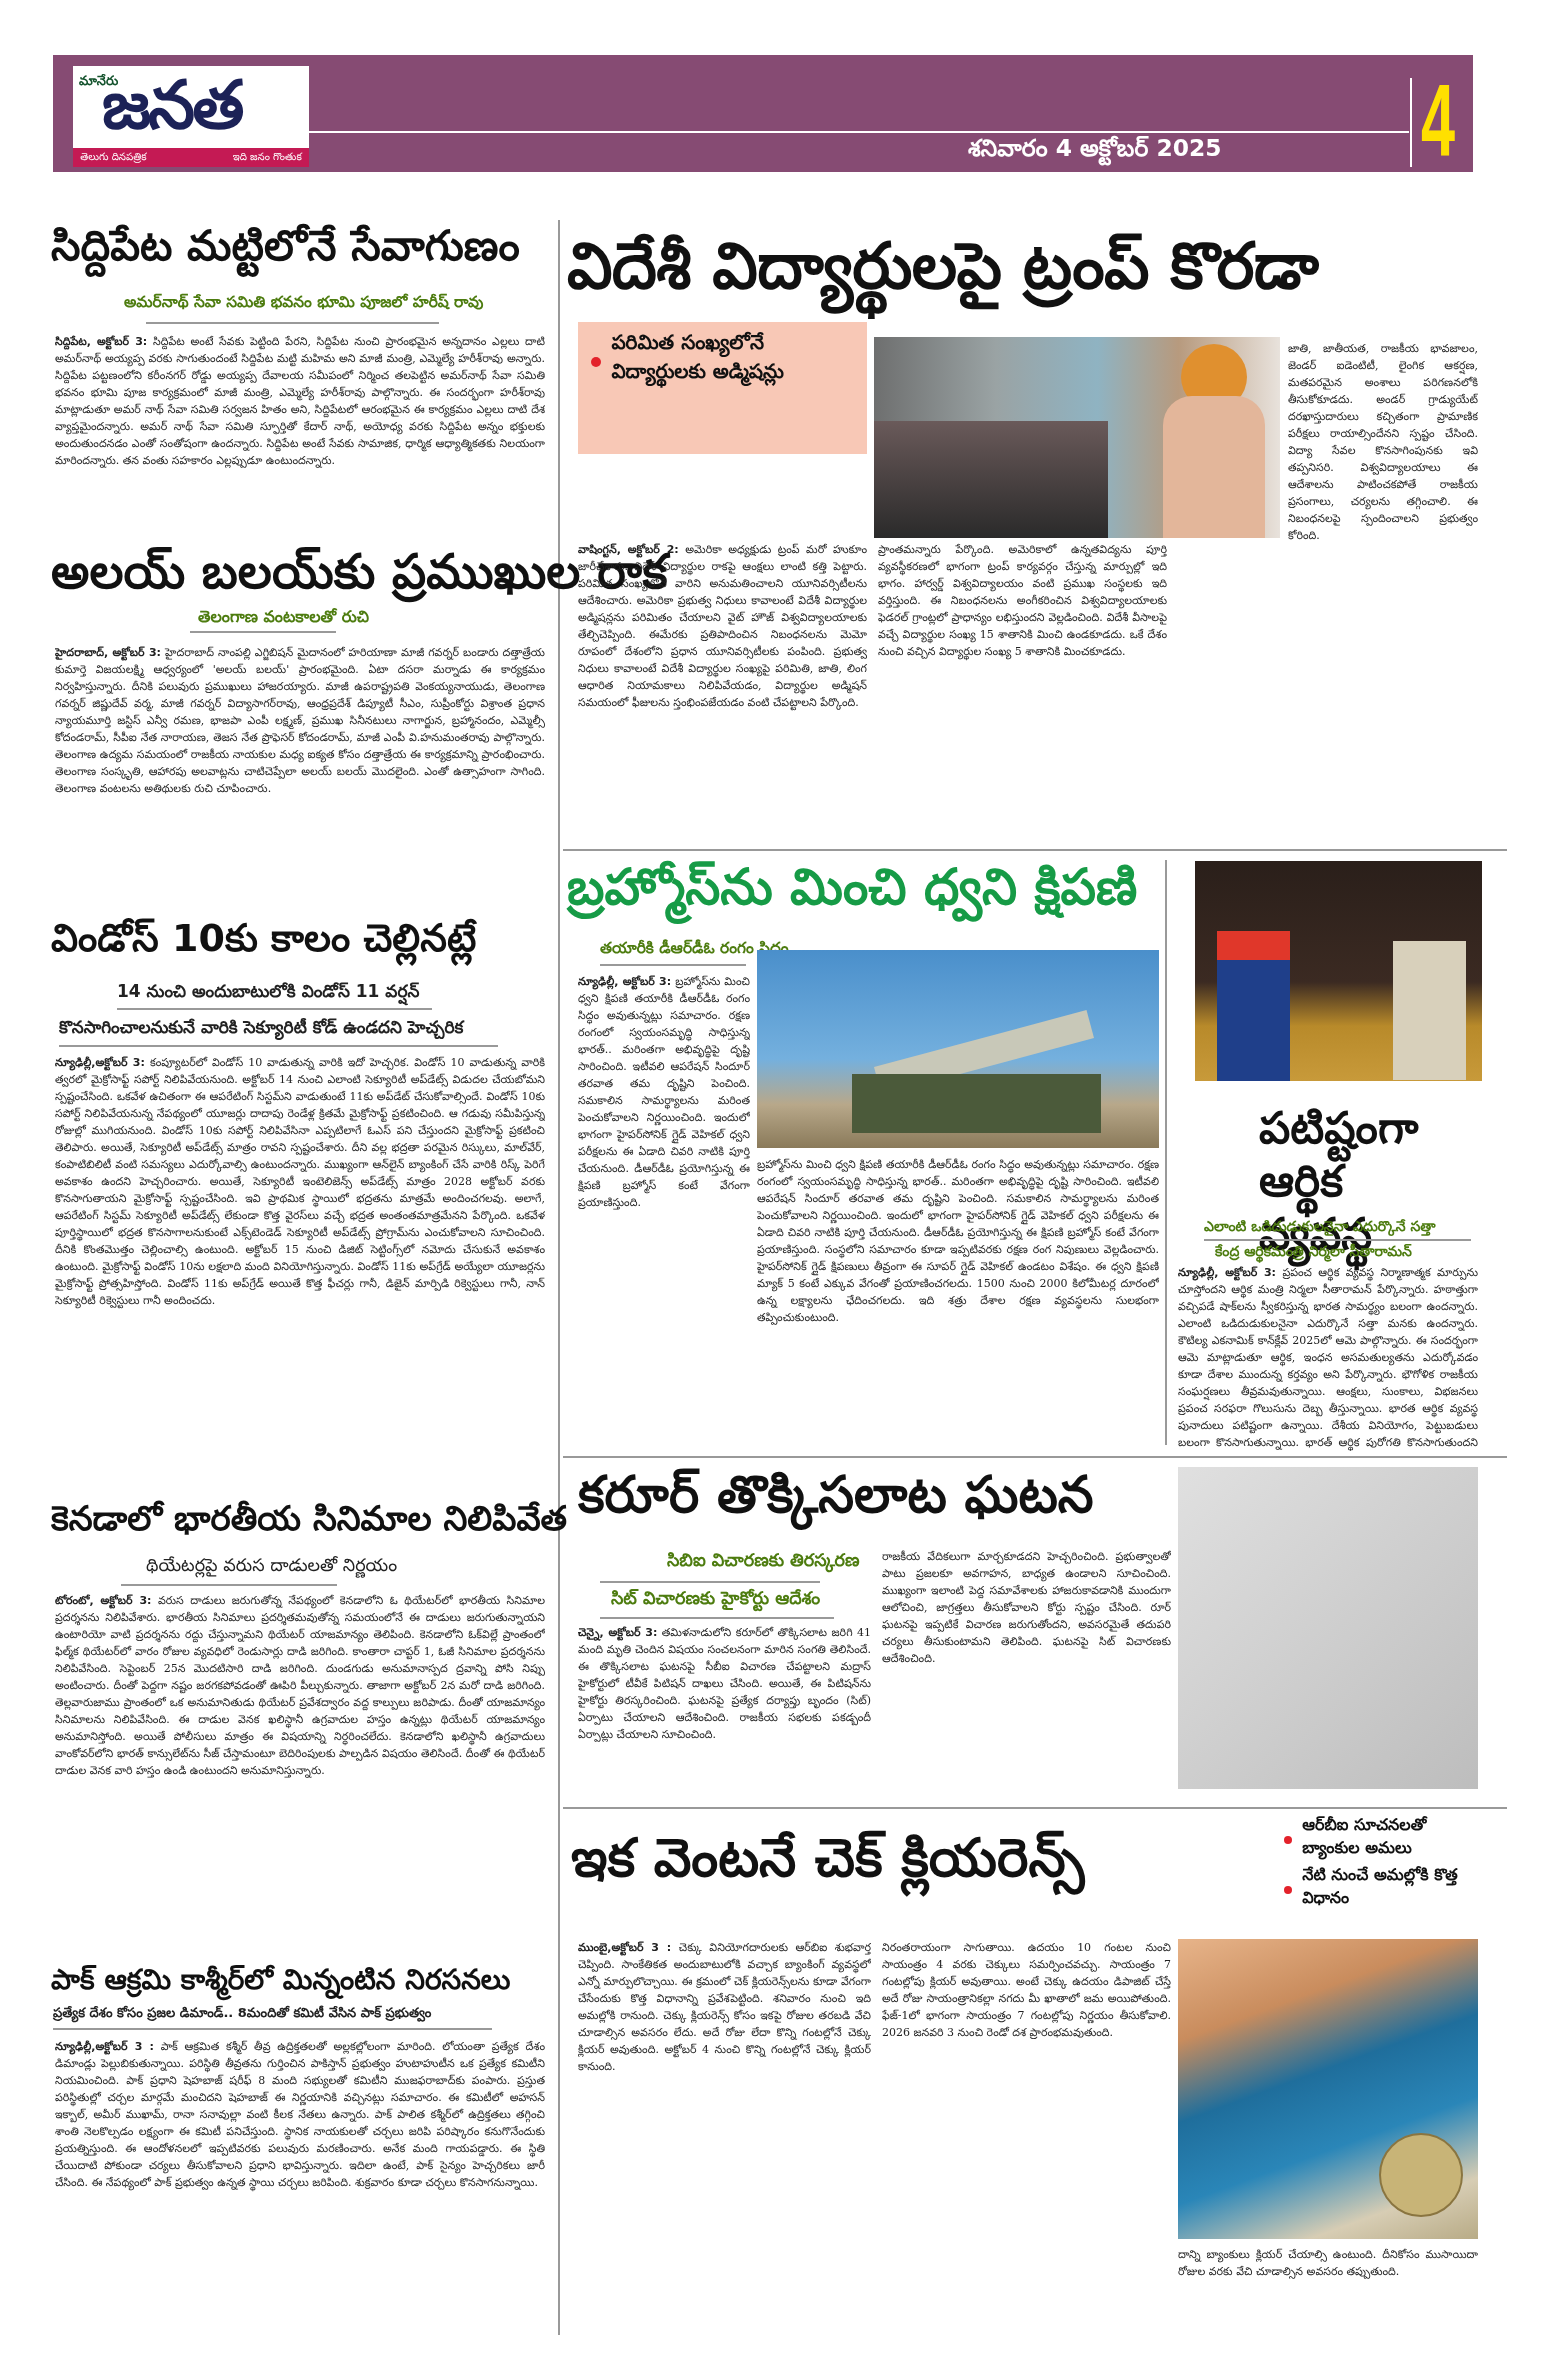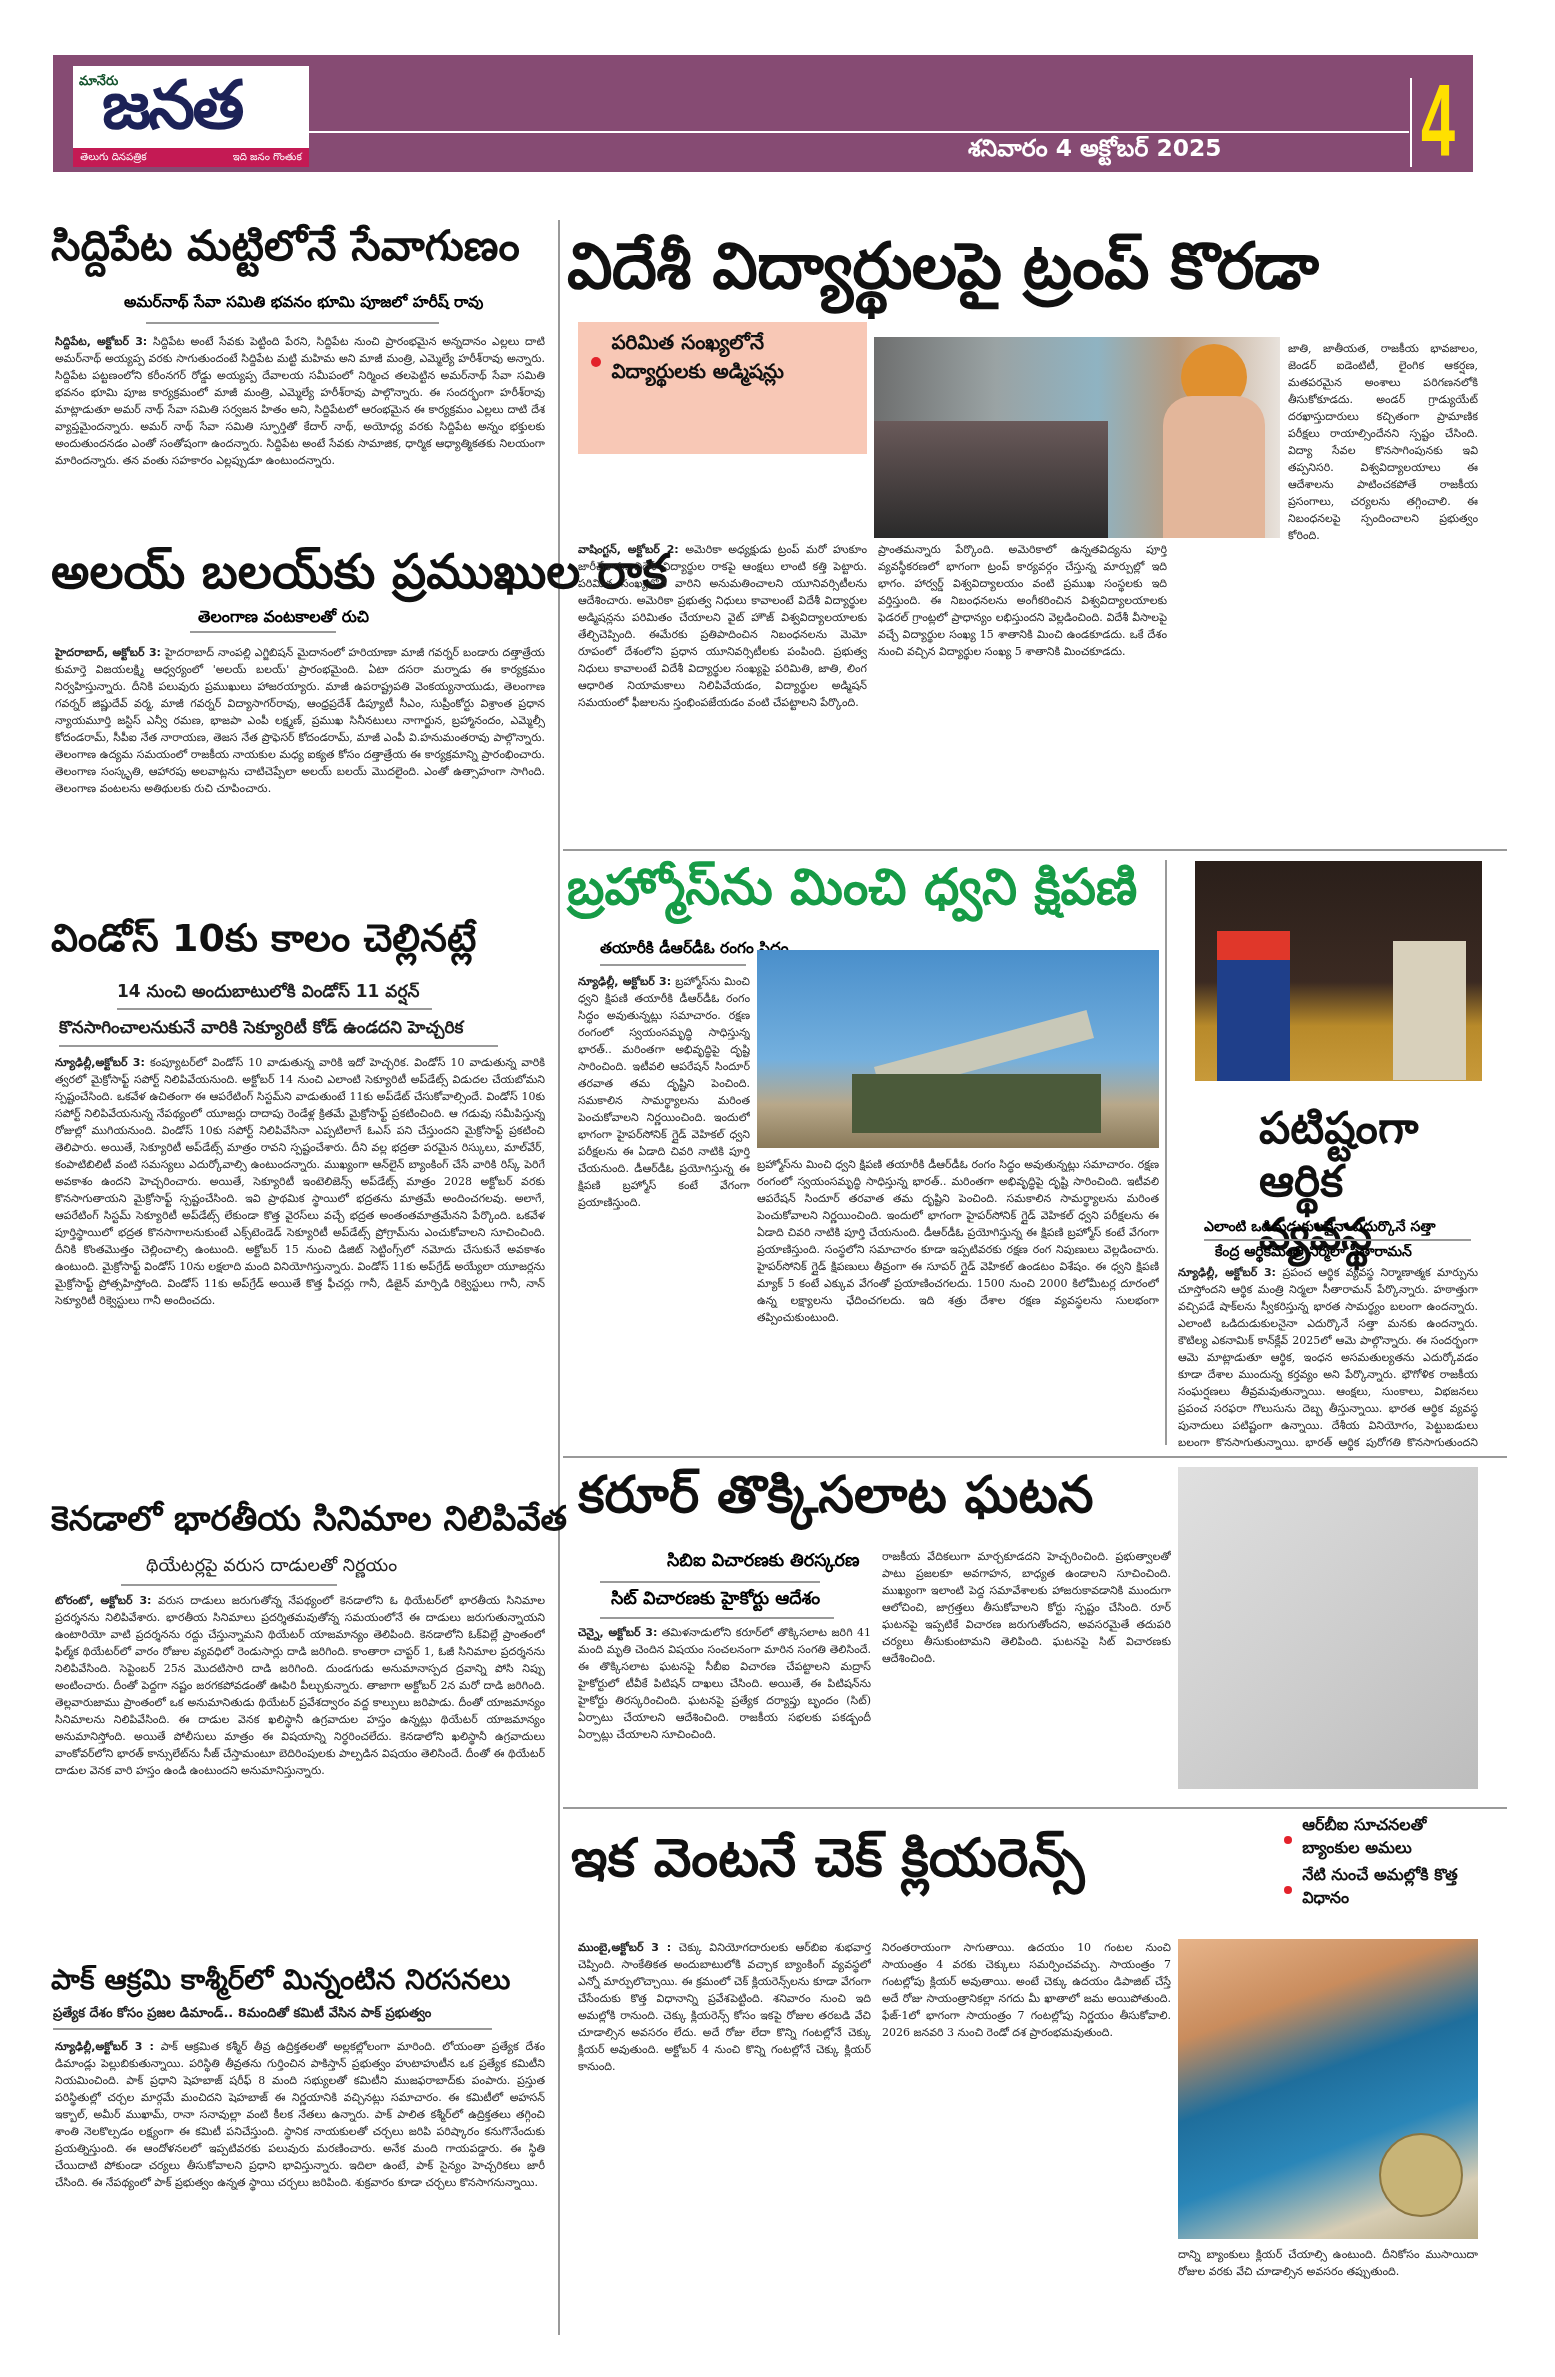--- a/index.html
+++ b/index.html
@@ -11,21 +11,21 @@
   .logo-band{position:absolute;left:0;bottom:0;width:236px;height:19px;background:#c41a54;color:#fff;font-size:10.2px;display:flex;justify-content:space-between;padding:0 7.3px;box-sizing:border-box;align-items:center;}
   .url{position:absolute;left:397px;top:7.3px;font-family:"Liberation Sans",sans-serif;font-size:54px;color:#f4b11a;}
   .mh-rule{position:absolute;left:255px;top:76px;width:1101px;height:2.2px;background:#fff;}
   .mh-vrule{position:absolute;left:1357px;top:23.4px;width:1.5px;height:89px;background:#fff;}
   .date{position:absolute;left:915px;top:79px;font-size:23.4px;color:#fff;font-weight:bold;}
   .pageno{position:absolute;left:1368px;top:7.3px;font-family:"Liberation Sans",sans-serif;font-size:102px;font-weight:bold;color:#ffe000;transform:scaleX(0.6);transform-origin:left top;}
   .col-rule{position:absolute;width:1.5px;background:#999;}
   .hrule{position:absolute;height:1.5px;background:#999;}
   .headline{position:absolute;font-weight:bold;color:#111;white-space:nowrap;line-height:1.1;}
   .sub{position:absolute;font-weight:bold;white-space:nowrap;line-height:1.2;}
-  .red{color:#000000;}
+  .red{color:#4d7c0f;}
   .green{color:#169b46;}
   .body{position:absolute;font-family:"DejaVu Serif",serif;font-size:11px;line-height:17px;text-align:justify;color:#222;overflow:hidden;}
   .body b{font-family:"DejaVu Sans",sans-serif;}
   .photo{position:absolute;overflow:hidden;}
   .highlight-box{position:absolute;background:#f8c8b6;}
   .bullet{display:flex;align-items:center;font-weight:bold;font-size:20px;line-height:29px;color:#111;}
   .dot{width:10.2px;height:10.2px;border-radius:50%;background:#e3222b;margin:9.5px 10.2px 0 0;flex:none;}
 </style>
 </head>
 <body>

